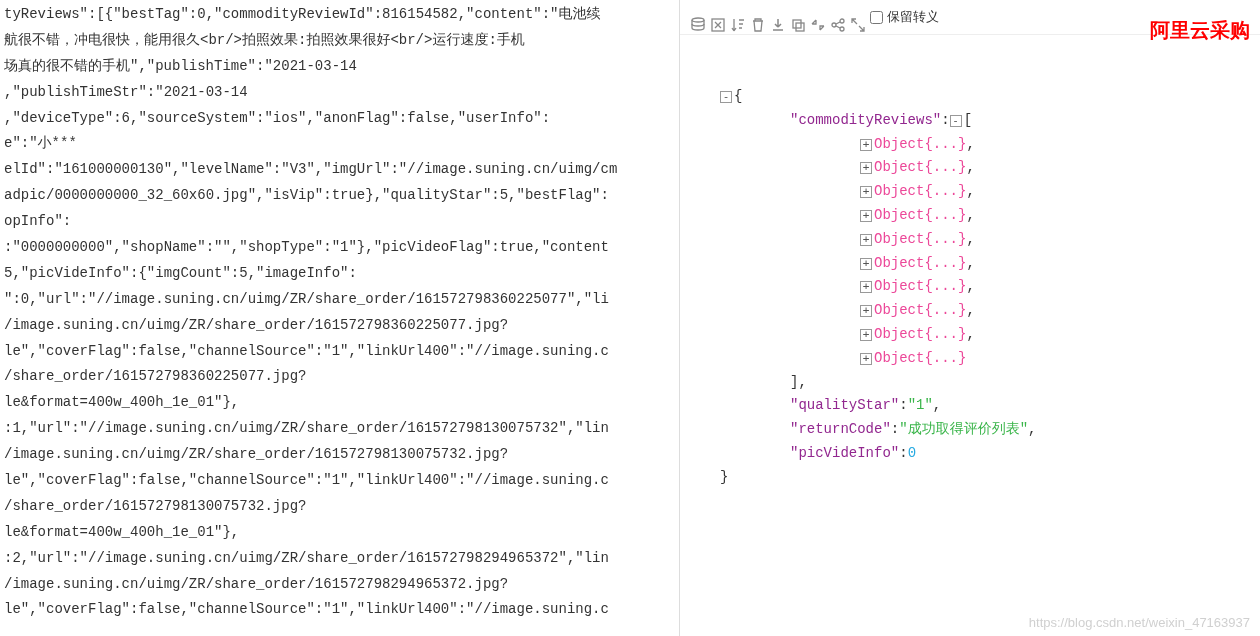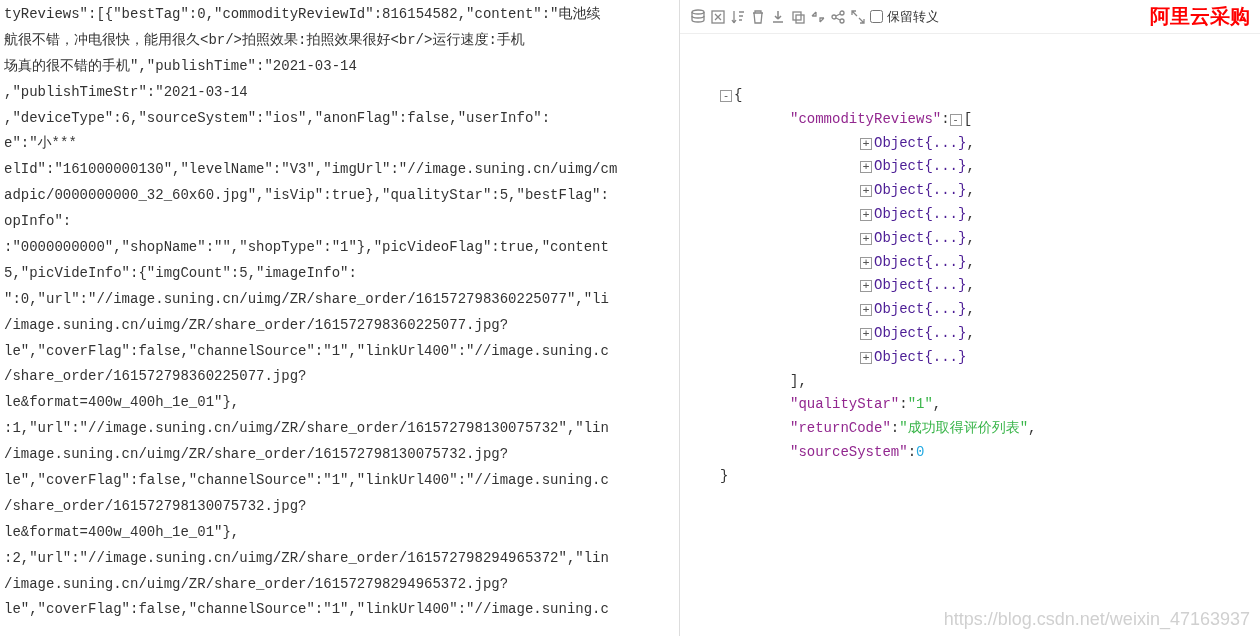--- a/index.html
+++ b/index.html
@@ -28,22 +28,21 @@
     .right-panel {
       flex: 1;
       height: 636px;
       display: flex;
       flex-direction: column;
       position: relative;
     }
     .toolbar {
       height: 34px;
       display: flex;
-      align-items: center;
-      padding: 0 10px;
+      padding: 17px 10px;
       gap: 4px;
       border-bottom: 1px solid #eee;
     }
     .toolbar-icon {
       width: 16px;
       height: 16px;
       color: #888;
       cursor: pointer;
       display: inline-flex;
       align-items: center;
@@ -89,31 +88,31 @@
       font-size: 11px;
       cursor: pointer;
       margin-right: 2px;
       font-family: monospace;
       color: #555;
     }
     .brace { color: #333; }
     .key { color: #92278f; }
     .str { color: #3ab54a; }
     .num { color: #25aae2; }
-    .obj-collapsed { color: #4c1d95; }
+    .obj-collapsed { color: #ec4899; }
     .indent1 { padding-left: 70px; }
     .indent2 { padding-left: 140px; }
     .json-line { white-space: nowrap; }
     .watermark {
       position: absolute;
       bottom: 6px;
       right: 10px;
       color: #d0d0d0;
       font-family: sans-serif;
-      font-size: 18px;
+      font-size: 13px;
       pointer-events: none;
     }
   </style>
 </head>
 <body>
 
 <div class="left-panel">tyReviews":[{"bestTag":0,"commodityReviewId":816154582,"content":"电池续
 航很不错，冲电很快，能用很久&lt;br/&gt;拍照效果:拍照效果很好&lt;br/&gt;运行速度:手机
 场真的很不错的手机","publishTime":"2021-03-14
 ,"publishTimeStr":"2021-03-14
@@ -210,18 +209,18 @@
         <div class="json-line indent2"><span class="toggle">+</span><span class="obj-collapsed">Object{...}</span><span class="brace">,</span></div>
         <div class="json-line indent2"><span class="toggle">+</span><span class="obj-collapsed">Object{...}</span><span class="brace">,</span></div>
         <div class="json-line indent2"><span class="toggle">+</span><span class="obj-collapsed">Object{...}</span><span class="brace">,</span></div>
         <div class="json-line indent2"><span class="toggle">+</span><span class="obj-collapsed">Object{...}</span><span class="brace">,</span></div>
         <div class="json-line indent2"><span class="toggle">+</span><span class="obj-collapsed">Object{...}</span><span class="brace">,</span></div>
         <div class="json-line indent2"><span class="toggle">+</span><span class="obj-collapsed">Object{...}</span><span class="brace"></span></div>
       </div>
     <div class="json-line indent1"><span class="brace">],</span></div>
     <div class="json-line indent1"><span class="key">"<span>qualityStar</span>"</span><span class="brace">:</span><span class="str">"<span>1</span>"</span><span class="brace">,</span></div>
     <div class="json-line indent1"><span class="key">"<span>returnCode</span>"</span><span class="brace">:</span><span class="str">"<span>成功取得评价列表</span>"</span><span class="brace">,</span></div>
-    <div class="json-line indent1"><span class="key">"<span>sourceSystem</span>"</span><span class="brace">:</span><span class="num">0</span></div>
+    <div class="json-line indent1"><span class="key">"<span>picVideInfo</span>"</span><span class="brace">:</span><span class="num">0</span></div>
     <div class="json-line"><span class="brace">}</span></div>
   </div>
 
   <div class="watermark">https://blog.csdn.net/weixin_47163937</div>
 </div>
 
 </body></html>

